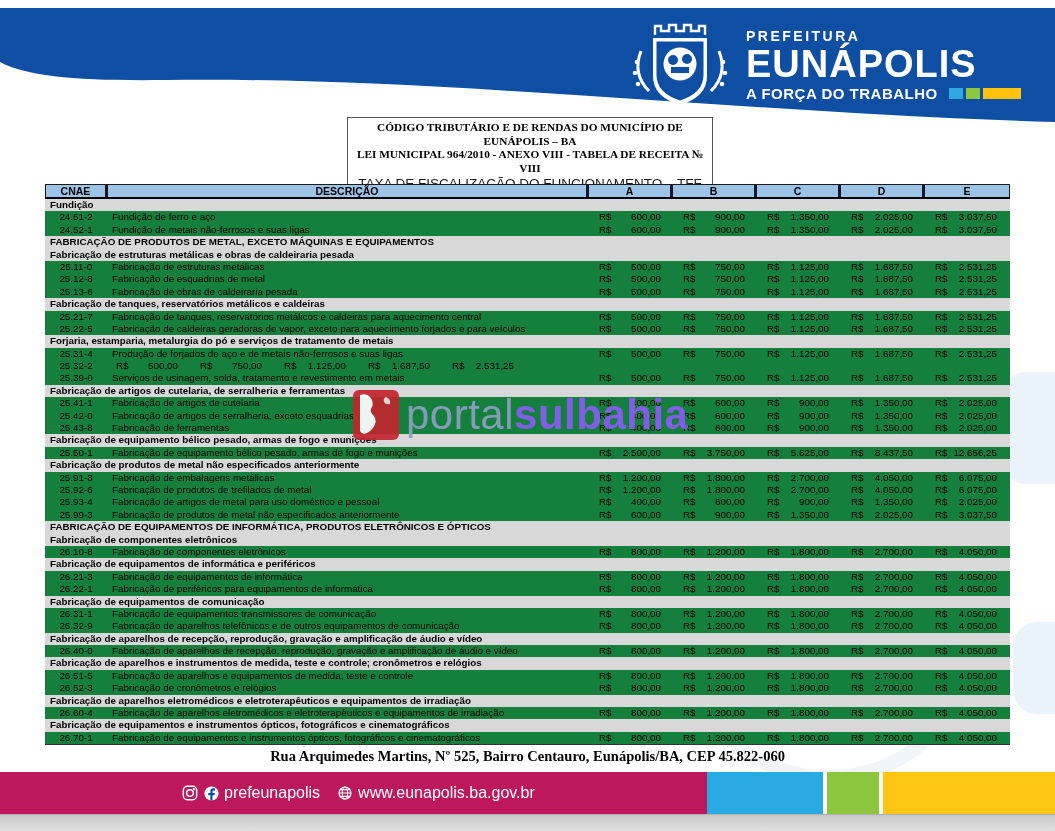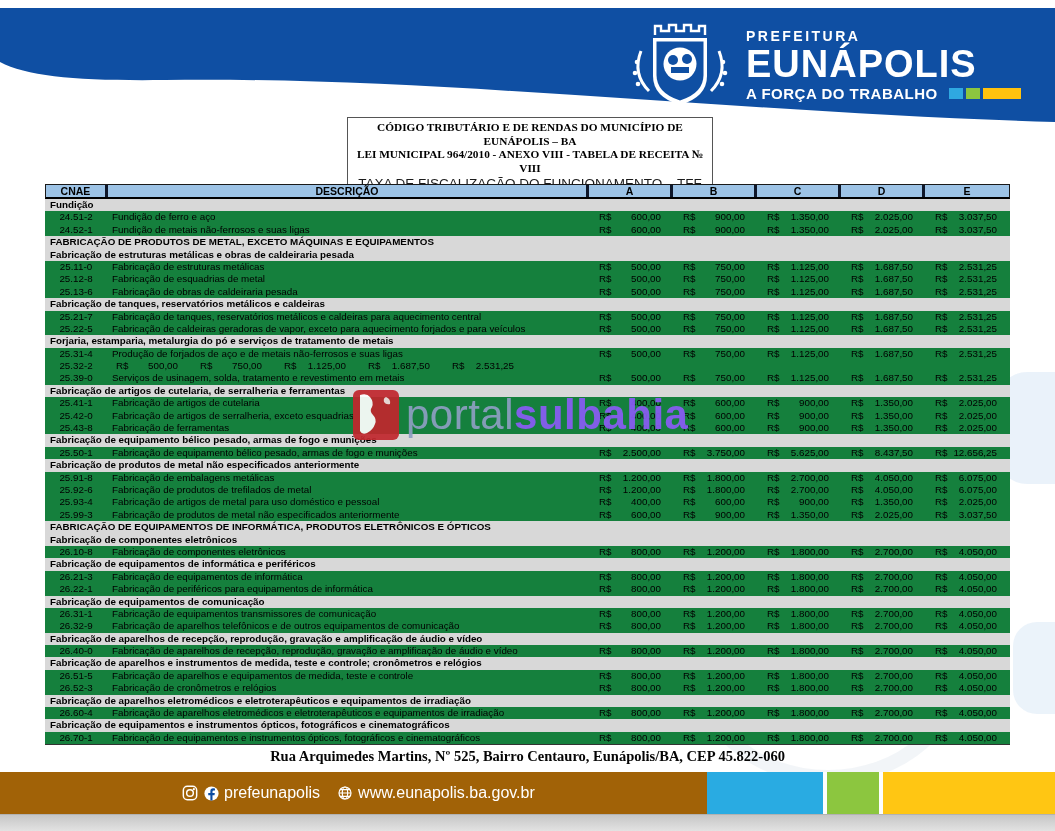--- a/index.html
+++ b/index.html
@@ -49,21 +49,21 @@
   .td.c-desc{flex:1;padding-left:5px;}
   .td.c-val{width:84px;display:flex;justify-content:space-between;padding:0 13px 0 9px;}
   
   .wm{position:absolute;left:352px;top:381px;display:flex;align-items:flex-end;z-index:5;opacity:.92;margin-top:8px;}
   .wm-text{font-size:42px;line-height:52px;letter-spacing:.5px;}
   .wm-portal{color:#8E9FC2;font-weight:400;margin-left:6px;}
   .wm-sul{color:#8b5cf6;font-weight:700;}
   
   .address{position:absolute;left:0;top:748px;width:1055px;text-align:center;z-index:2;
            font-family:"Liberation Serif",serif;font-weight:bold;font-size:14.5px;color:#050505;}
-  .footerbar{position:absolute;left:0;top:772px;width:883px;height:42px;background:#a16207;z-index:2;}
+  .footerbar{position:absolute;left:0;top:772px;width:883px;height:42px;background:#be185d;z-index:2;}
   .social{position:absolute;left:182px;top:0;height:42px;display:flex;align-items:center;gap:9px;color:#fff;font-size:16px;font-weight:500;}
   .social .icon{display:flex;align-items:center;}
   .block{position:absolute;top:0;height:42px;}
   .block-cyan{left:707px;width:116px;background:#29ABE2;}
   .block-green{left:823px;width:56px;background:#8CC63F;border-left:4px solid #fdfdfd;box-sizing:border-box;}
   .block-yellow{left:879px;width:176px;background:#FFC613;border-left:4px solid #fdfdfd;box-sizing:border-box;}
   .graystrip{position:absolute;left:0;top:814px;width:1055px;height:17px;z-index:2;
              background:linear-gradient(#c6c6c6,#e2e2e2);border-top:1px solid #b2b2b2;box-sizing:border-box;}
 </style>
 </head>

